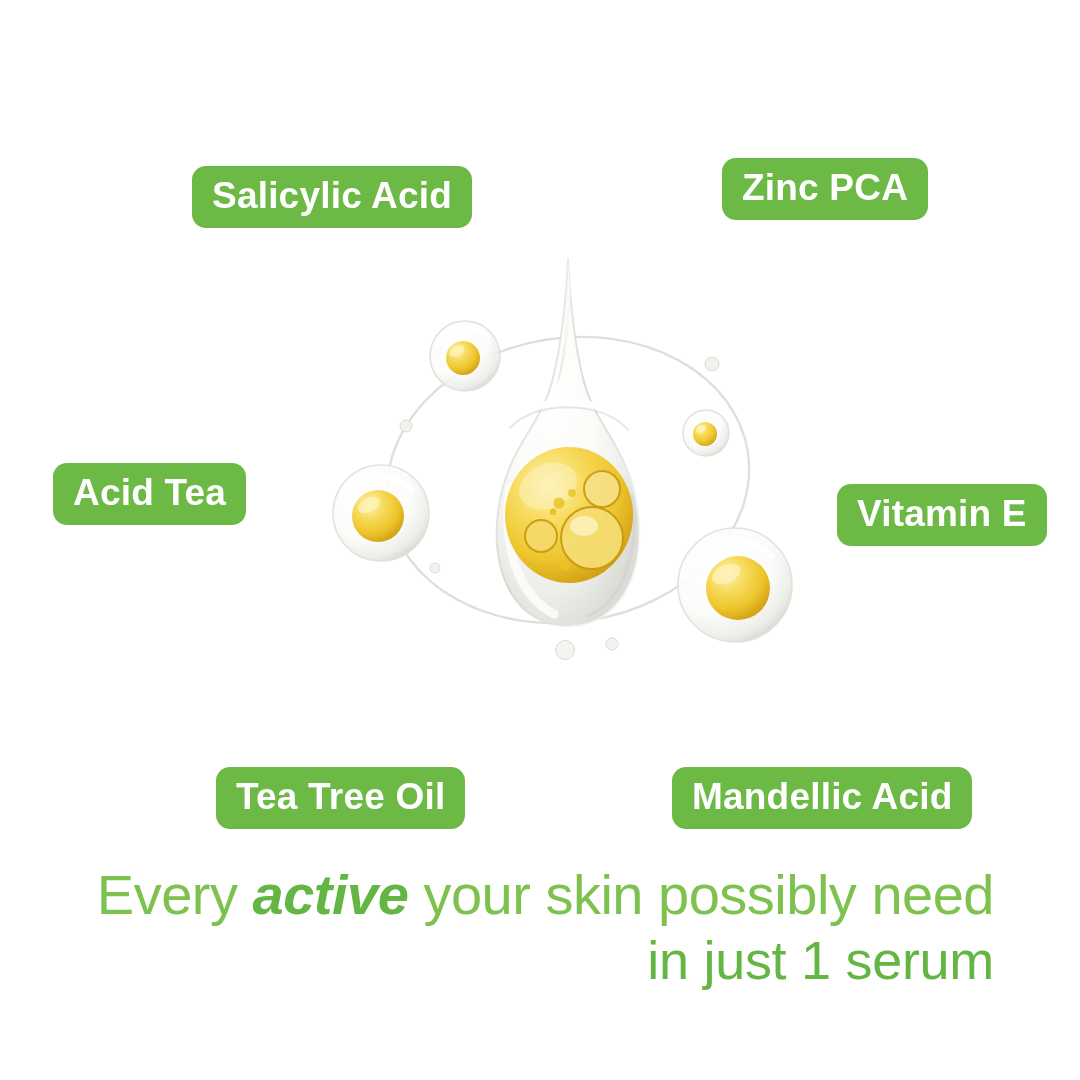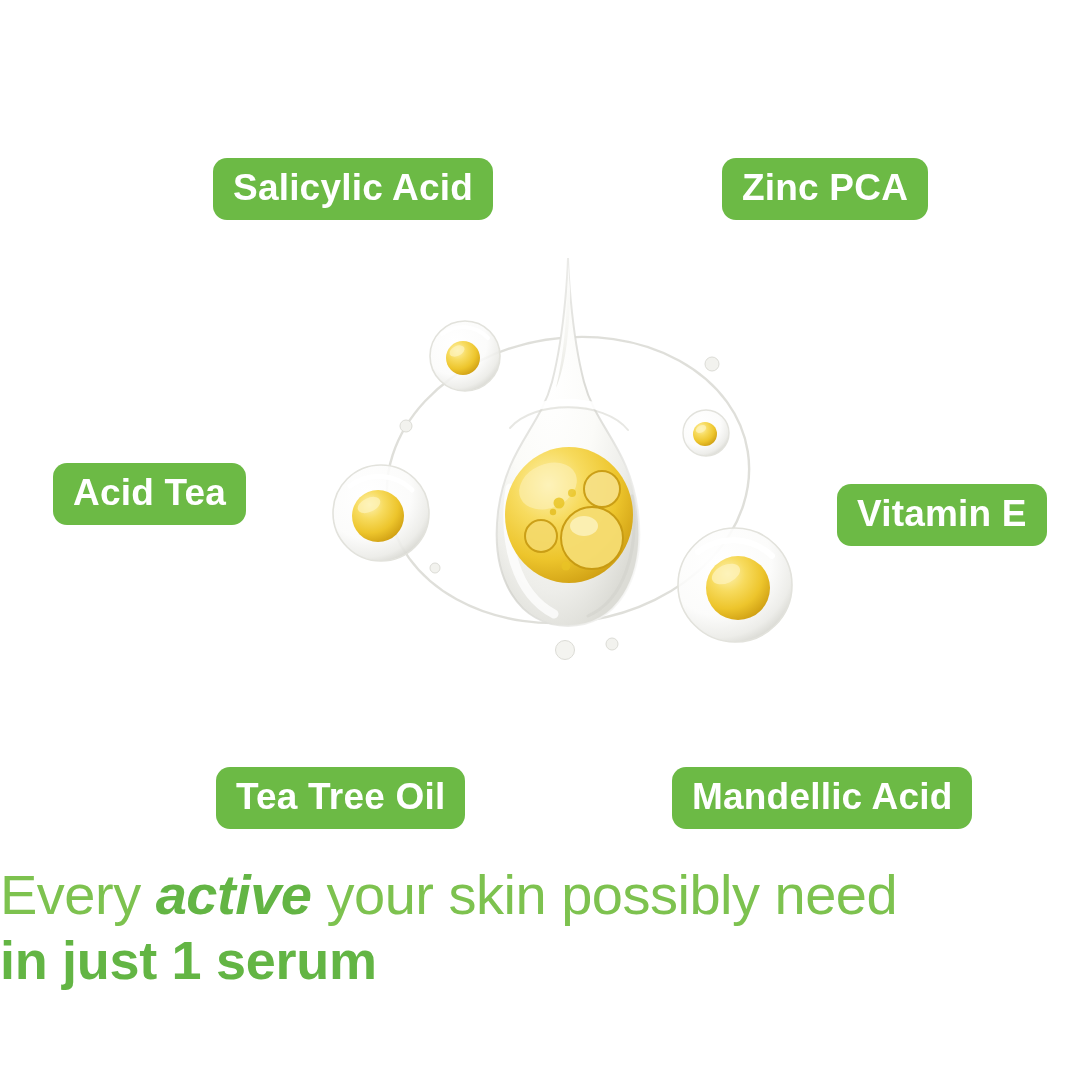--- a/index.html
+++ b/index.html
@@ -28,21 +28,21 @@
     color: #ffffff;
     border-radius: 14px;
     font-size: 37px;
     font-weight: 600;
     letter-spacing: 0.2px;
     line-height: 1;
     padding: 11px 20px 14px 20px;
     white-space: nowrap;
     box-sizing: border-box;
   }
-  .pill-salicylic { left: 192px;  top: 158px; margin-left: 21px; }
+  .pill-salicylic { left: 192px;  top: 166px; }
   .pill-zinc      { left: 722px;  top: 158px; }
   .pill-greentea  { left: 53px;   top: 463px; }
   .pill-vitamine  { left: 837px;  top: 484px; }
   .pill-teatree   { left: 216px;  top: 767px; justify-content: center; }
   .pill-mandellic { left: 672px;  top: 767px; justify-content: center; }
 
   
   #hero {
     position: absolute;
     left: 320px;
@@ -50,39 +50,39 @@
     width: 500px;
     height: 430px;
   }
   #hero svg { display: block; width: 100%; height: 100%; }
 
   
   .headline {
     position: absolute;
     left: 0;
     width: 994px;
-    text-align: left;
+    text-align: right;
     line-height: 1.02;
   }
   .headline-1 {
     top: 866px;
     font-size: 56px;
     font-weight: 400;
     color: #7dc24f;
     letter-spacing: -0.5px;
   }
   .headline-1 .em {
     font-weight: 700;
     font-style: italic;
     color: #63b544;
   }
   .headline-2 {
     top: 933px;
     font-size: 54px;
-    font-weight: 700;
+    font-weight: 400;
     color: #63b544;
     letter-spacing: -0.3px;
   }
 </style>
 </head>
 <body>
 
 <div id="canvas">
 
   <div class="pill pill-salicylic">

